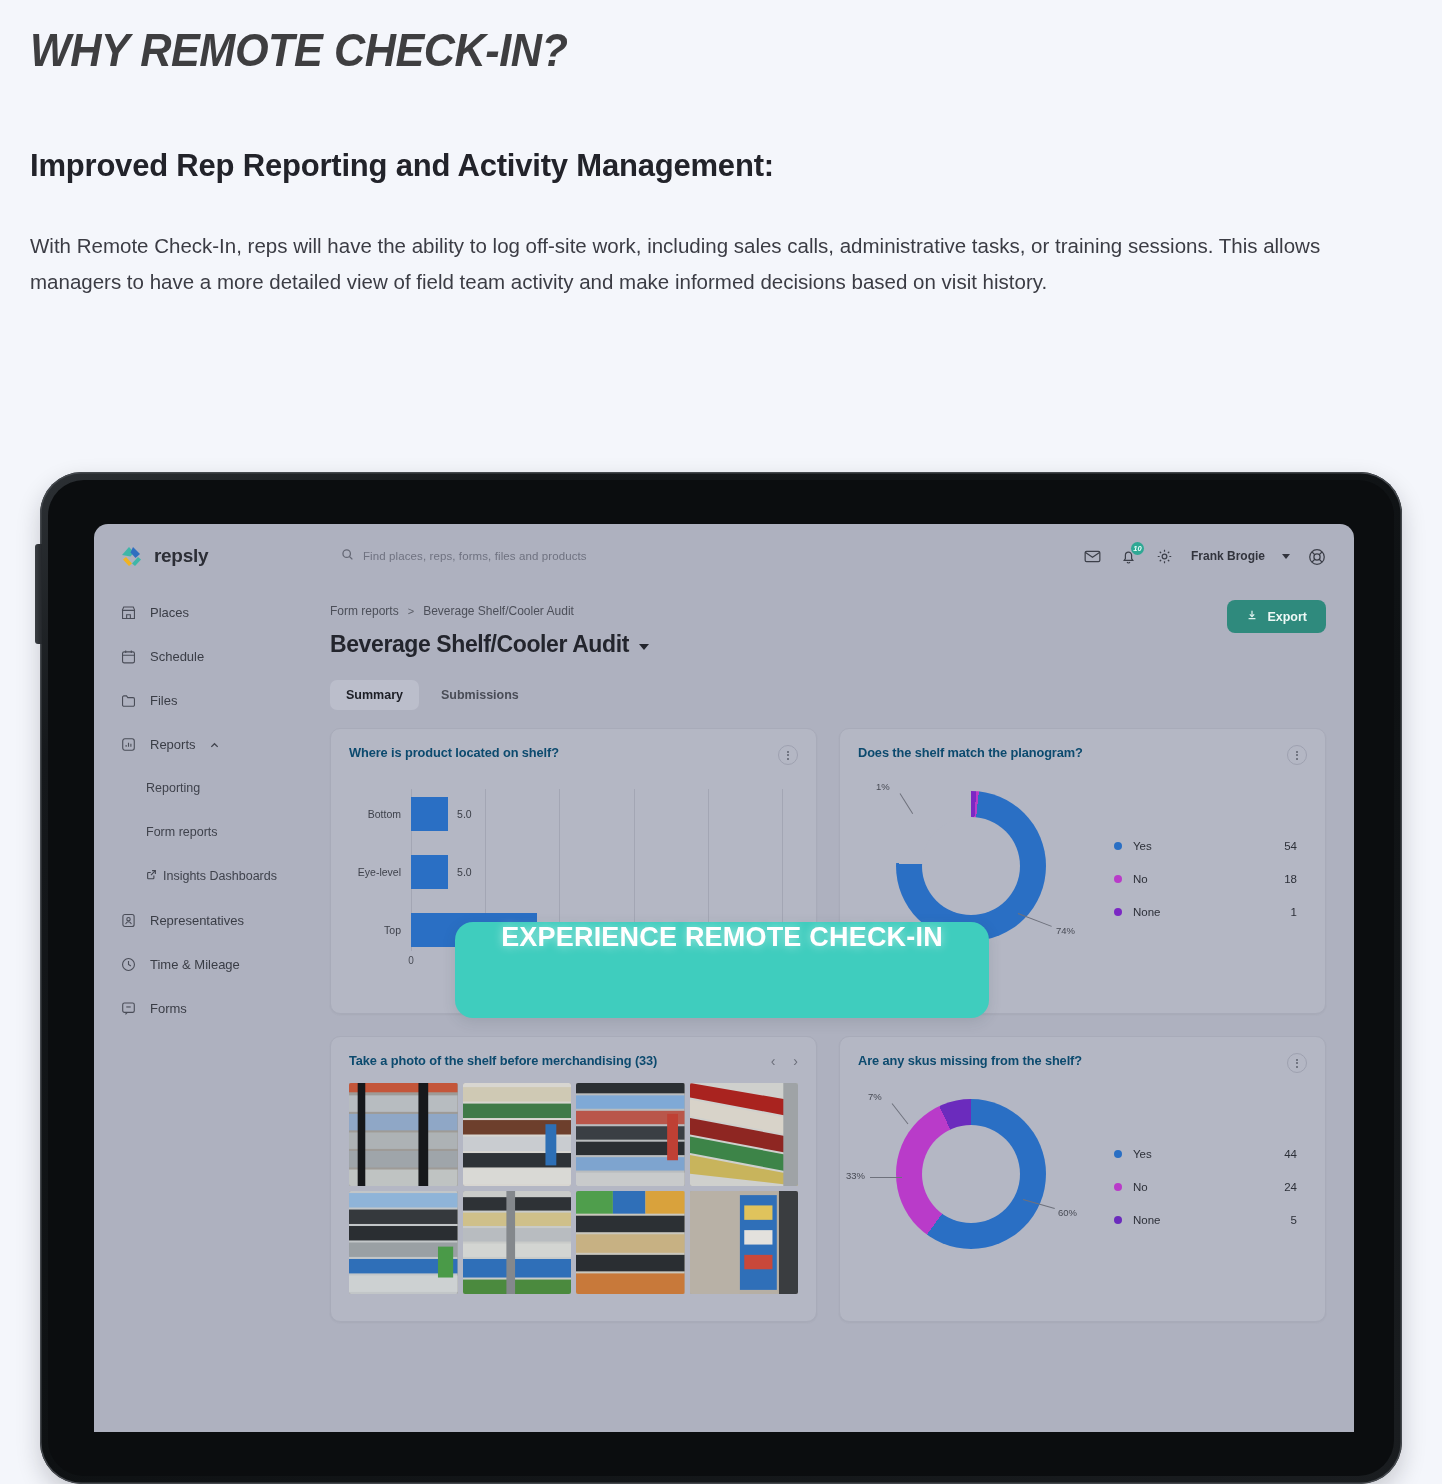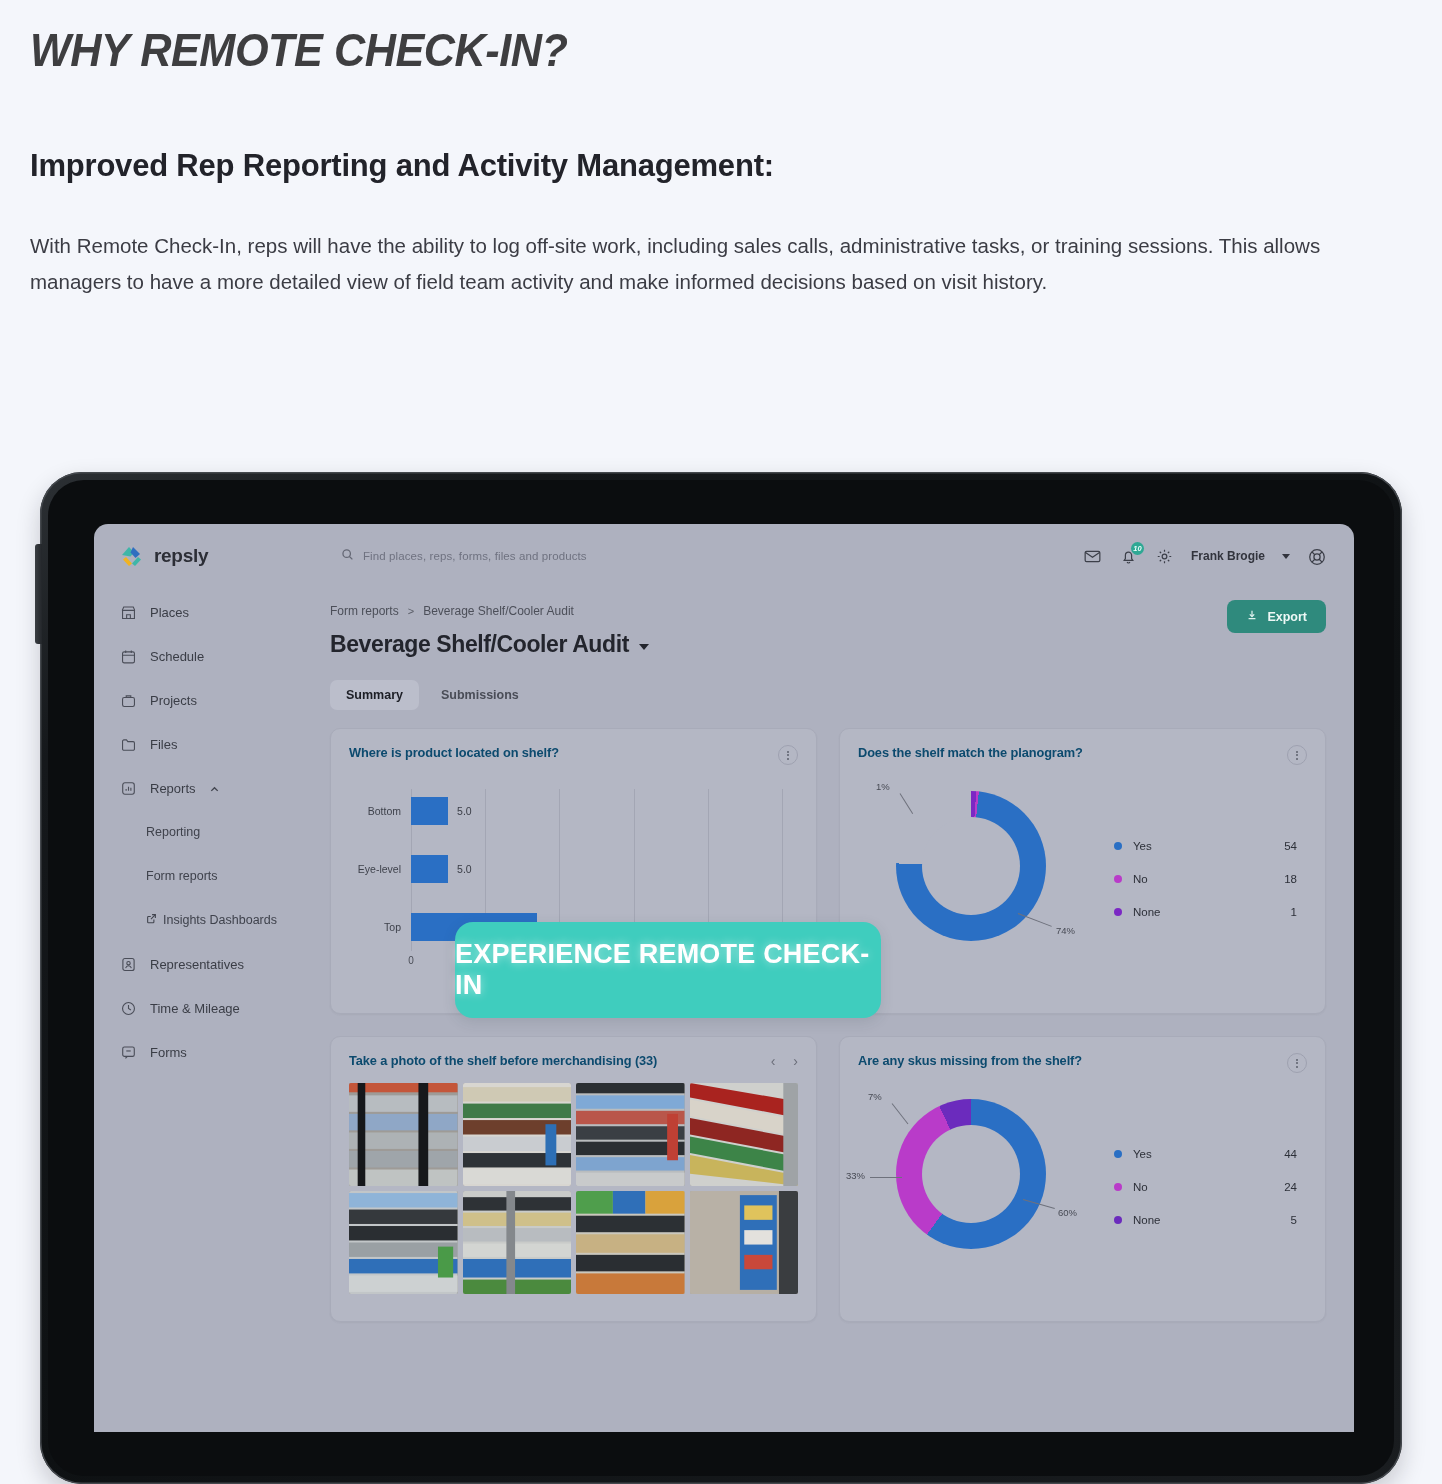--- a/index.html
+++ b/index.html
@@ -175,21 +175,21 @@
     border: 1px solid #9ea1b0; display: flex; flex-direction: column;
     align-items: center; justify-content: center; gap: 1.5px;
   }
   .kebab i { display: block; width: 2px; height: 2px; border-radius: 50%; background: #5d606c; }
   .pager { margin-left: auto; display: flex; gap: 18px; color: #6a6d79; font-size: 14px; }
 
   
   .barchart { margin-top: 16px; position: relative; height: 200px; }
   .bc-plot { position: absolute; left: 62px; right: 16px; top: 8px; bottom: 30px; }
   .gridline { position: absolute; top: 0; bottom: 0; width: 1px; background: #a3a6b4; }
-  .bc-row { position: absolute; left: 0; height: 28px; }
+  .bc-row { position: absolute; left: 0; height: 34px; }
   .bc-bar { height: 100%; background: #2a6fc4; }
   .bc-label { position: absolute; right: calc(100% + 10px); top: 50%; transform: translateY(-50%); font-size: 10.5px; color: #3f424c; white-space: nowrap; }
   .bc-value { position: absolute; left: calc(100% + 9px); top: 50%; transform: translateY(-50%); font-size: 10.5px; color: #3a3d46; }
   .bc-axis { position: absolute; left: 62px; right: 16px; bottom: 10px; height: 16px; }
   .bc-tick { position: absolute; font-size: 10px; color: #4a4d57; transform: translateX(-50%); }
 
   
   .donut-wrap { display: flex; align-items: center; margin-top: 6px; height: 216px; }
   .donut-area { position: relative; width: 250px; height: 205px; }
   .donut { position: absolute; left: 38px; top: 14px; width: 150px; height: 150px; border-radius: 50%; }
@@ -210,24 +210,24 @@
     display: grid; grid-template-columns: repeat(4, 1fr); grid-template-rows: repeat(2, 103px);
     gap: 5px;
   }
   .photo { border-radius: 2px; overflow: hidden; position: relative; background: #9a9a98; }
   .photo svg { display: block; width: 100%; height: 100%; }
 
   
   .cta {
     position: absolute;
     left: 455px; top: 922px;
-    width: 426px; height: 96px;
+    width: 534px; height: 96px;
     background: #3fcdbe;
     border-radius: 18px;
-    display: flex; align-items: center; justify-content: center;
+    display: flex; align-items: flex-start; justify-content: center;
     box-shadow: 0 4px 14px rgba(40,60,70,0.13);
     z-index: 40;
   }
   .cta span {
     color: #ffffff; font-size: 27px; font-weight: 700; letter-spacing: 0.2px;
     text-shadow: 0 0 10px rgba(255,255,255,0.55);
   }
 </style>
 </head>
 <body>
@@ -319,29 +319,20 @@
             <svg width="17" height="17" viewBox="0 0 20 20" fill="none" stroke="#4a4d58" stroke-width="1.3">
               <rect x="3" y="4.5" width="14" height="13" rx="2"></rect>
                 <path d="M3 8.5h14M6.7 2.8v3M13.3 2.8v3"></path>
             </svg>
           </span>
           <span>Schedule</span>
         </div>
         <div class="nav-item">
           <span class="nav-ico">
             <svg width="17" height="17" viewBox="0 0 20 20" fill="none" stroke="#4a4d58" stroke-width="1.3">
-              <rect x="3" y="6.5" width="14" height="10.5" rx="2"></rect>
-                <path d="M7.3 6.5V4.6h5.4v1.9"></path>
-            </svg>
-          </span>
-          <span>Projects</span>
-        </div>
-        <div class="nav-item">
-          <span class="nav-ico">
-            <svg width="17" height="17" viewBox="0 0 20 20" fill="none" stroke="#4a4d58" stroke-width="1.3">
               <path d="M3 6.2a1.6 1.6 0 0 1 1.6-1.6h3l1.6 2h6.2A1.6 1.6 0 0 1 17 8.2v7a1.6 1.6 0 0 1-1.6 1.6H4.6A1.6 1.6 0 0 1 3 15.2z"></path>
             </svg>
           </span>
           <span>Files</span>
         </div>
         <div class="nav-item">
           <span class="nav-ico">
             <svg width="17" height="17" viewBox="0 0 20 20" fill="none" stroke="#4a4d58" stroke-width="1.3">
               <rect x="3.2" y="3.2" width="13.6" height="13.6" rx="2.6"></rect>
                 <path d="M7.2 12.5v-2M10 12.5V8M12.8 12.5v-3.4"></path>

